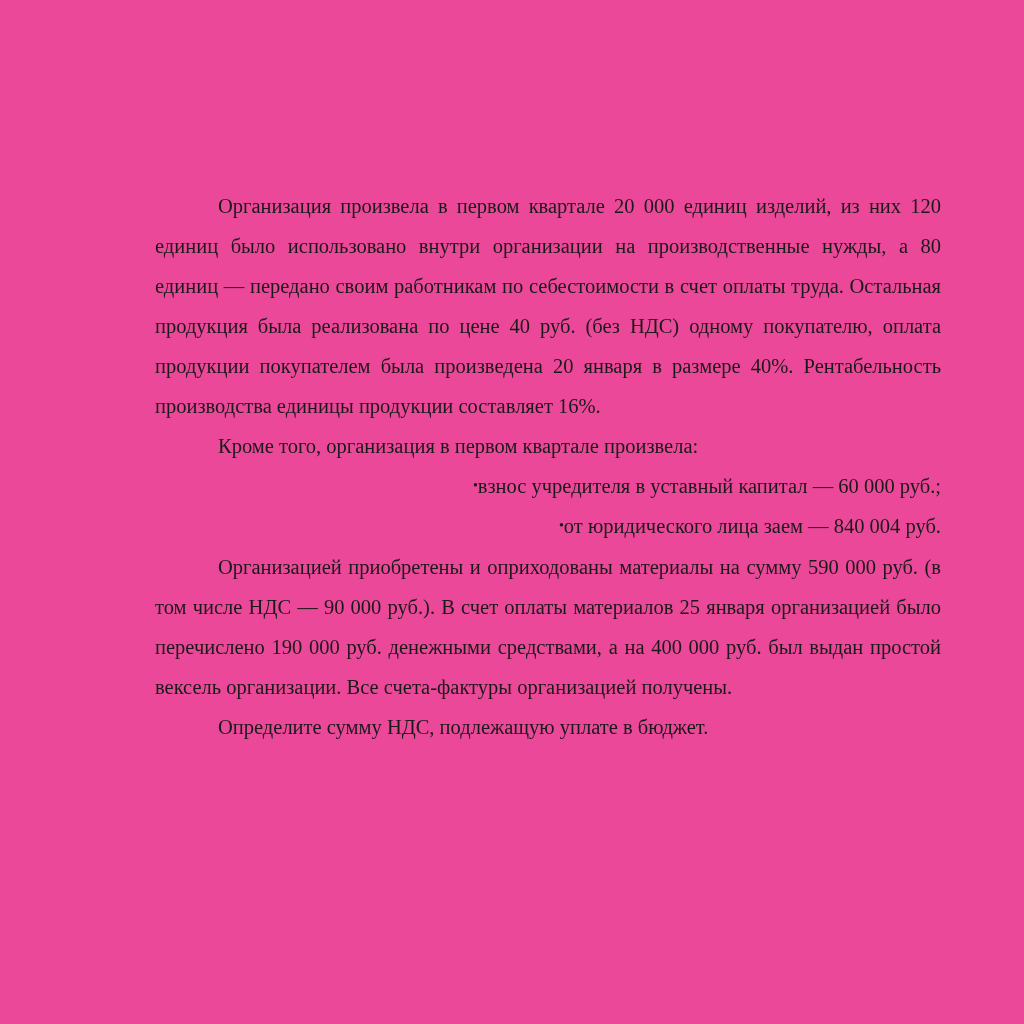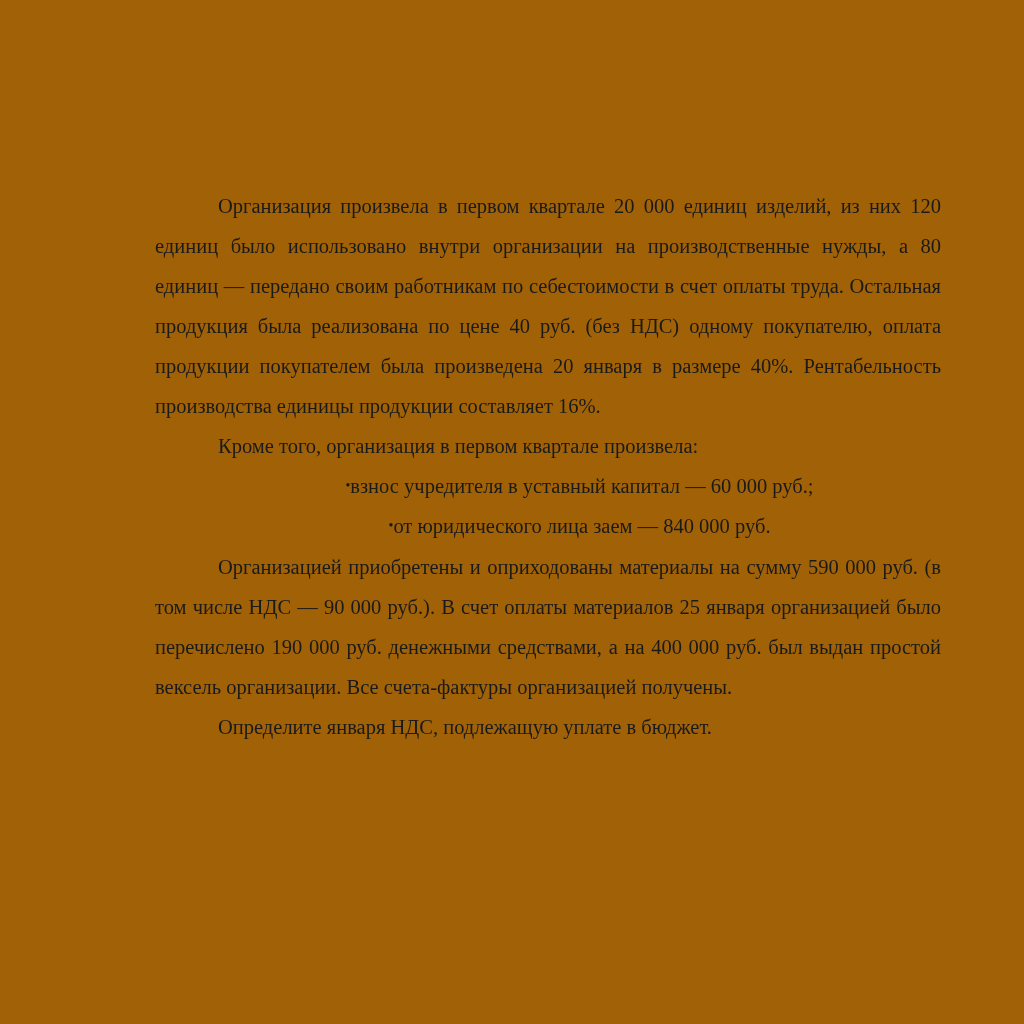--- a/index.html
+++ b/index.html
@@ -11,21 +11,21 @@
     height: 1024px;
     background: #ffffff;
     font-family: "Liberation Serif", "DejaVu Serif", serif;
     overflow: hidden;
   }
 
   #page {
     position: relative;
     width: 1024px;
     height: 1024px;
-    background: #a16207;
+    background: #ec4899;
     box-sizing: border-box;
   }
 
   #doc-body {
     position: absolute;
     left: 155px;
     top: 186px;
     width: 786px;
   }
 
@@ -40,21 +40,21 @@
     text-indent: 63px;
     -webkit-font-smoothing: antialiased;
   }
 
   .bullet-line {
     margin: 0;
     padding: 0;
     font-size: 20.5px;
     line-height: 40px;
     color: #1a1a1a;
-    text-align: center;
+    text-align: right;
     text-indent: 63px;
   }
 
   .bullet-glyph {
     font-size: 14px;
     vertical-align: 0.18em;
     letter-spacing: 0;
   }
 </style>
 </head>
@@ -62,20 +62,20 @@
 
 <div id="page">
   <div id="doc-body">
 
     <p class="para">Организация произвела в первом квартале 20 000 единиц изделий, из них 120 единиц было использовано внутри организации на производственные нужды, а 80 единиц — передано своим работникам по себестоимости в счет оплаты труда. Остальная продукция была реализована по цене 40 руб. (без НДС) одному покупателю, оплата продукции покупателем была произведена 20 января в размере 40%. Рентабельность производства единицы продукции составляет 16%.</p>
 
     <p class="para">Кроме того, организация в первом квартале произвела:</p>
 
     <p class="bullet-line"><span class="bullet-glyph">•</span><span>взнос учредителя в уставный капитал — 60 000 руб.;</span></p>
 
-    <p class="bullet-line"><span class="bullet-glyph">•</span><span>от юридического лица заем — 840 000 руб.</span></p>
+    <p class="bullet-line"><span class="bullet-glyph">•</span><span>от юридического лица заем — 840 004 руб.</span></p>
 
     <p class="para">Организацией приобретены и оприходованы материалы на сумму 590 000 руб. (в том числе НДС — 90 000 руб.). В счет оплаты материалов 25 января организацией было перечислено 190 000 руб. денежными средствами, а на 400 000 руб. был выдан простой вексель организации. Все счета-фактуры организацией получены.</p>
 
-    <p class="para">Определите января НДС, подлежащую уплате в бюджет.</p>
+    <p class="para">Определите сумму НДС, подлежащую уплате в бюджет.</p>
 
   </div>
 </div>
 
 </body></html>

